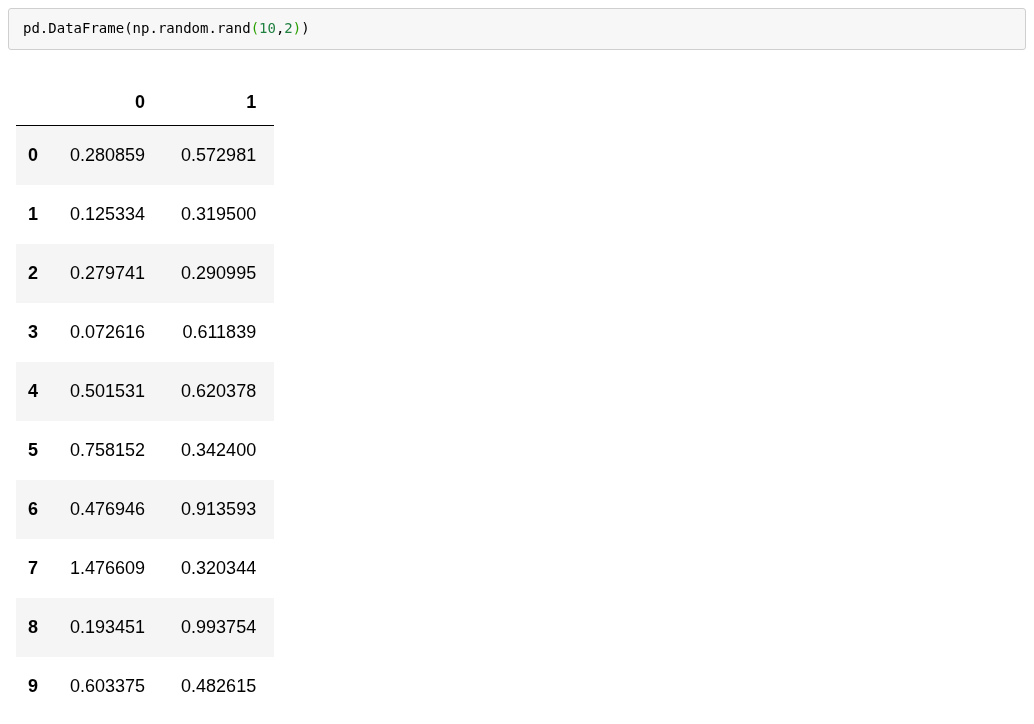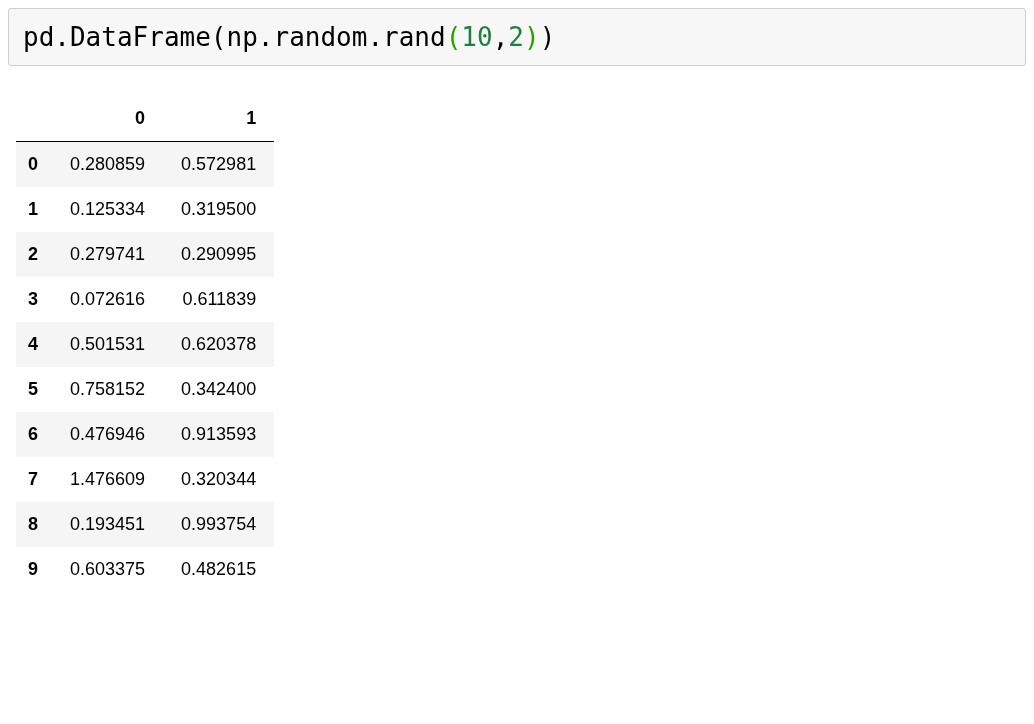--- a/index.html
+++ b/index.html
@@ -12,21 +12,21 @@
   .container {
     padding: 8px;
   }
   .code-cell {
     background: #f7f7f7;
     border: 1px solid #cfcfcf;
     border-radius: 3px;
     padding: 10px 14px;
     margin: 0 0 30px 0;
     font-family: "SFMono-Regular", "Menlo", "Consolas", monospace;
-    font-size: 26px;
+    font-size: 14px;
     line-height: 1.4;
     color: #000;
     white-space: pre;
     overflow: hidden;
   }
   .code-cell .tok-func   { color: #000000; }
   .code-cell .tok-paren  { color: #000000; }
   .code-cell .tok-call-open  { color: #2aa000; }  
   .code-cell .tok-call-close { color: #2aa000; }
   .code-cell .tok-num    { color: #208040; }
@@ -53,21 +53,21 @@
     border-bottom: 1px solid #000000;
     background: #ffffff;
   }
   .dataframe tbody th {
     font-weight: 700;
     text-align: right;
     padding: 12px 14px 12px 10px;
   }
   .dataframe tbody td {
     text-align: right;
-    padding: 12px 18px;
+    padding: 19px 18px;
     font-variant-numeric: tabular-nums;
   }
   .dataframe tbody tr.even th,
   .dataframe tbody tr.even td {
     background: #f5f5f5;
   }
   .dataframe tbody tr.odd th,
   .dataframe tbody tr.odd td {
     background: #ffffff;
   }

